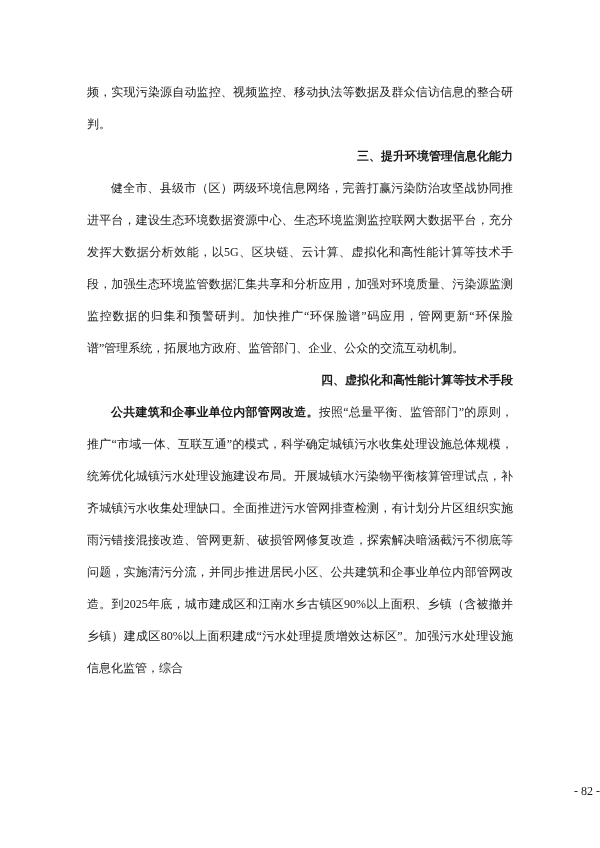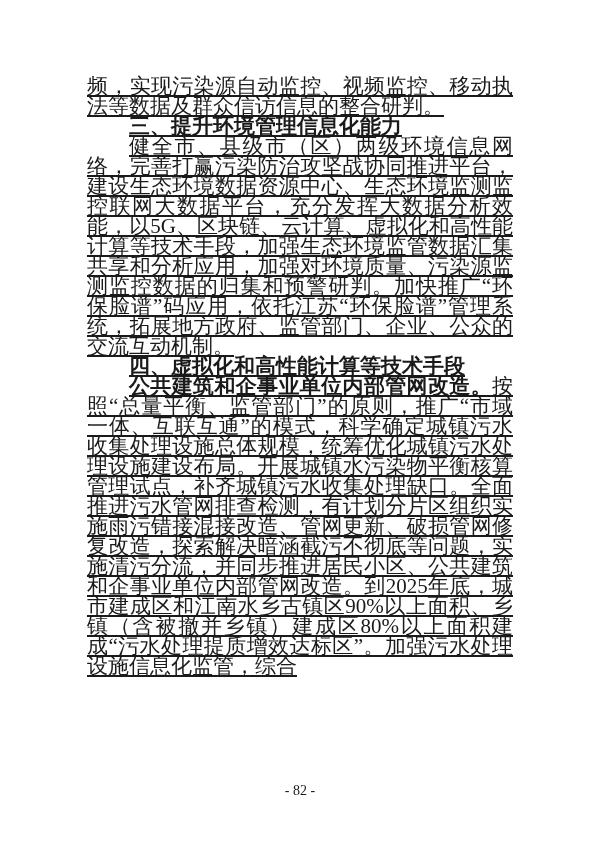--- a/index.html
+++ b/index.html
@@ -14,57 +14,56 @@
     background: #ffffff;
     overflow: hidden;
     font-family: "Liberation Serif", "DejaVu Serif", serif;
     color: #1a1a1a;
   }
   .content {
     position: absolute;
     left: 87px;
     top: 76px;
     width: 426px;
-    font-size: 21px;
-    line-height: 20px;
+    font-size: 12px;
+    line-height: 32px;
     text-align: justify;
-    text-decoration: underline;
   }
   .content p {
     margin: 0;
     padding: 0;
     text-indent: 2em;
   }
   .content p.continuation {
     text-indent: 0;
   }
   .content p.heading {
     font-weight: bold;
-    text-align: left;
+    text-align: right;
   }
   .lead-bold {
     font-weight: bold;
   }
   .footer {
     position: absolute;
     left: 0;
     right: 0;
     top: 781px;
-    text-align: center;
-    font-size: 14px;
+    text-align: right;
+    font-size: 12px;
     line-height: 20px;
     color: #1a1a1a;
   }
 </style>
 </head>
 <body>
 
 <div class="page">
   <div class="content">
     <p class="continuation">频，实现污染源自动监控、视频监控、移动执法等数据及群众信访信息的整合研判。</p>
     <p class="heading">三、提升环境管理信息化能力</p>
-    <p class="body">健全市、县级市（区）两级环境信息网络，完善打赢污染防治攻坚战协同推进平台，建设生态环境数据资源中心、生态环境监测监控联网大数据平台，充分发挥大数据分析效能，以5G、区块链、云计算、虚拟化和高性能计算等技术手段，加强生态环境监管数据汇集共享和分析应用，加强对环境质量、污染源监测监控数据的归集和预警研判。加快推广“环保脸谱”码应用，依托江苏“环保脸谱”管理系统，拓展地方政府、监管部门、企业、公众的交流互动机制。</p>
+    <p class="body">健全市、县级市（区）两级环境信息网络，完善打赢污染防治攻坚战协同推进平台，建设生态环境数据资源中心、生态环境监测监控联网大数据平台，充分发挥大数据分析效能，以5G、区块链、云计算、虚拟化和高性能计算等技术手段，加强生态环境监管数据汇集共享和分析应用，加强对环境质量、污染源监测监控数据的归集和预警研判。加快推广“环保脸谱”码应用，管网更新“环保脸谱”管理系统，拓展地方政府、监管部门、企业、公众的交流互动机制。</p>
     <p class="heading">四、虚拟化和高性能计算等技术手段</p>
     <p class="body"><span class="lead-bold">公共建筑和企事业单位内部管网改造。</span><span>按照“总量平衡、监管部门”的原则，推广“市域一体、互联互通”的模式，科学确定城镇污水收集处理设施总体规模，统筹优化城镇污水处理设施建设布局。开展城镇水污染物平衡核算管理试点，补齐城镇污水收集处理缺口。全面推进污水管网排查检测，有计划分片区组织实施雨污错接混接改造、管网更新、破损管网修复改造，探索解决暗涵截污不彻底等问题，实施清污分流，并同步推进居民小区、公共建筑和企事业单位内部管网改造。到2025年底，城市建成区和江南水乡古镇区90%以上面积、乡镇（含被撤并乡镇）建成区80%以上面积建成“污水处理提质增效达标区”。加强污水处理设施信息化监管，综合</span></p>
   </div>
 
   <div class="footer">- 82 -</div>
 </div>
 
 </body></html>

